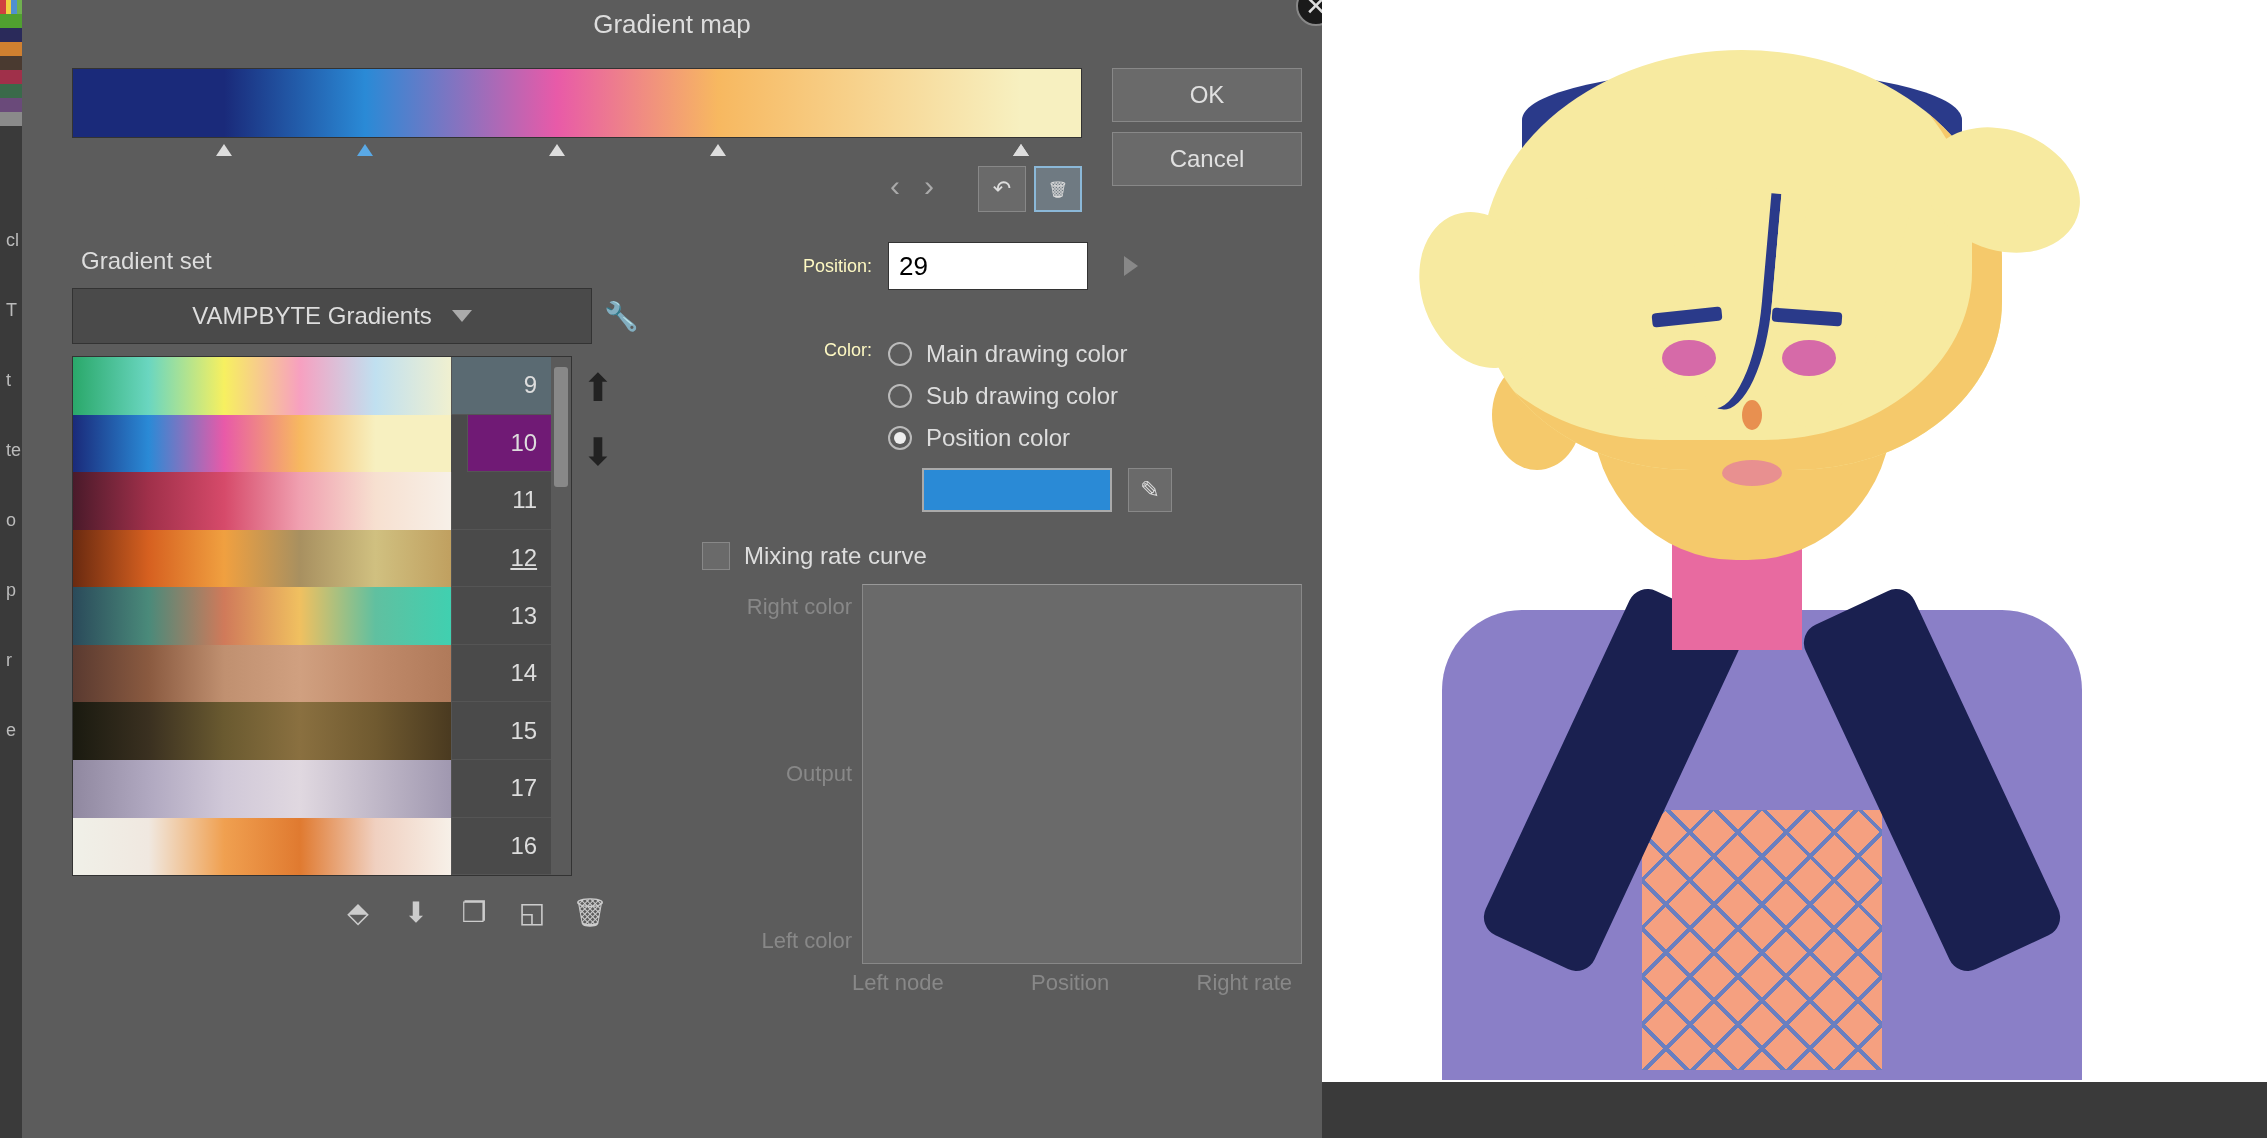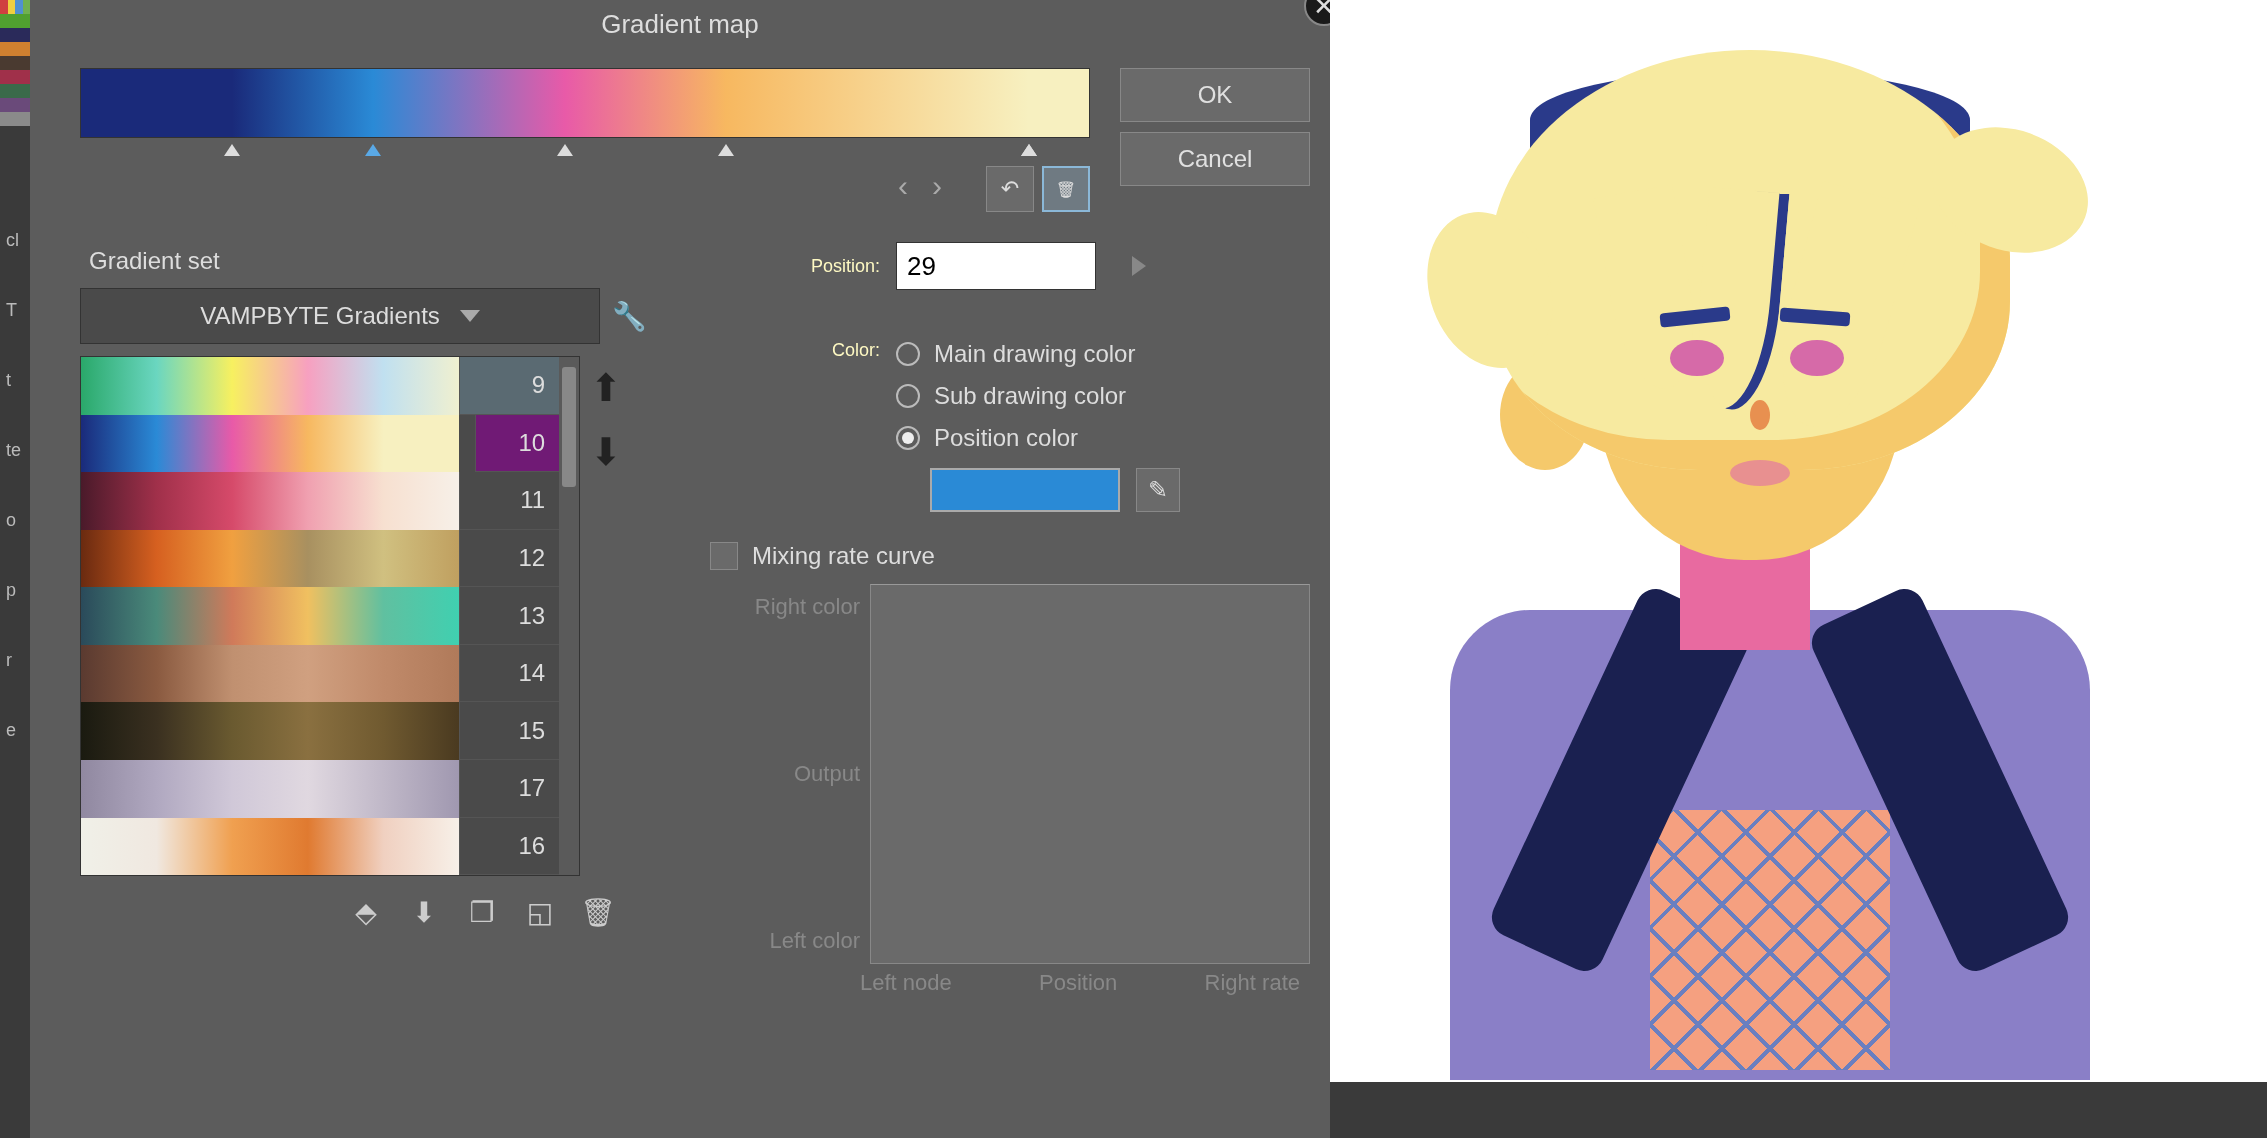--- a/index.html
+++ b/index.html
@@ -1,17 +1,17 @@
 <!DOCTYPE html>
 <html><head>
 <meta charset="utf-8">
 <style>
   * { box-sizing: border-box; margin: 0; padding: 0; font-family: "Segoe UI", Arial, sans-serif; }
   body { background: #2a2a2a; width: 2267px; height: 1138px; overflow: hidden; display: flex; }
-  .left-strip { width: 30px; height: 100%; background: #3a3a3a; display: flex; flex-direction: column; }
+  .left-strip { width: 22px; height: 100%; background: #3a3a3a; display: flex; flex-direction: column; }
   .strip-swatch { height: 14px; width: 100%; }
   .strip-tabs { flex: 1; display: flex; flex-direction: column; gap: 30px; padding-top: 80px; color: #bbb; font-size: 18px; }
   .strip-tab { writing-mode: horizontal-tb; padding-left: 6px; height: 40px; display:flex; align-items:center;}
   .dialog-region { width: 1300px; height: 100%; background: #5c5c5c; position: relative; }
   .dialog-titlebar { height: 48px; display: flex; align-items: center; justify-content: center; position: relative; }
   .dialog-title { color: #ddd; font-size: 26px; font-weight: 400; }
   .close-btn { position: absolute; right: -14px; top: -14px; width: 40px; height: 40px; border-radius: 50%; background: #1a1a1a; color: #ddd; display: flex; align-items: center; justify-content: center; font-size: 26px; border: 2px solid #888; cursor: pointer; }
   .dialog-body { padding: 20px 30px 10px 50px; display: flex; gap: 30px; }
   .col-main { flex: 1; }
   .grad-bar-wrap { margin-bottom: 10px; }
@@ -194,21 +194,21 @@
                   <div class="gstrip" style="background: linear-gradient(90deg, rgb(42, 74, 90) 0%, rgb(74, 138, 122) 20%, rgb(208, 122, 90) 40%, rgb(240, 192, 96) 60%, rgb(96, 192, 160) 80%, rgb(64, 208, 176) 100%);"></div>
                   <div class="gstrip" style="background: linear-gradient(90deg, rgb(90, 58, 48) 0%, rgb(138, 90, 64) 20%, rgb(192, 144, 112) 40%, rgb(208, 160, 128) 60%, rgb(192, 138, 106) 80%, rgb(176, 122, 90) 100%);"></div>
                   <div class="gstrip" style="background: linear-gradient(90deg, rgb(26, 26, 16) 0%, rgb(58, 48, 32) 20%, rgb(106, 90, 48) 40%, rgb(138, 112, 64) 60%, rgb(112, 90, 48) 80%, rgb(74, 58, 32) 100%);"></div>
                   <div class="gstrip" style="background: linear-gradient(90deg, rgb(144, 136, 160) 0%, rgb(176, 168, 192) 20%, rgb(208, 200, 216) 40%, rgb(224, 216, 224) 60%, rgb(192, 184, 200) 80%, rgb(160, 152, 176) 100%);"></div>
                   <div class="gstrip" style="background: linear-gradient(90deg, rgb(240, 240, 232) 0%, rgb(240, 232, 224) 20%, rgb(240, 160, 80) 40%, rgb(224, 122, 48) 60%, rgb(240, 208, 192) 80%, rgb(247, 240, 232) 100%);"></div>
                 </div>
               <div class="glist-nums" id="glist-nums">
                   <div class="gnum">9</div>
                   <div class="gnum sel">10</div>
                   <div class="gnum" style="background: transparent;">11</div>
-                  <div class="gnum" style="background: transparent;">12</div>
+                  <div class="gnum" style="background: transparent; text-decoration: underline;">12</div>
                   <div class="gnum" style="background: transparent;">13</div>
                   <div class="gnum" style="background: transparent;">14</div>
                   <div class="gnum" style="background: transparent;">15</div>
                   <div class="gnum" style="background: transparent;">17</div>
                   <div class="gnum" style="background: transparent;">16</div>
                 </div>
               <div class="glist-scroll">
                   <div class="glist-thumb"></div>
                 </div>
             </div>

